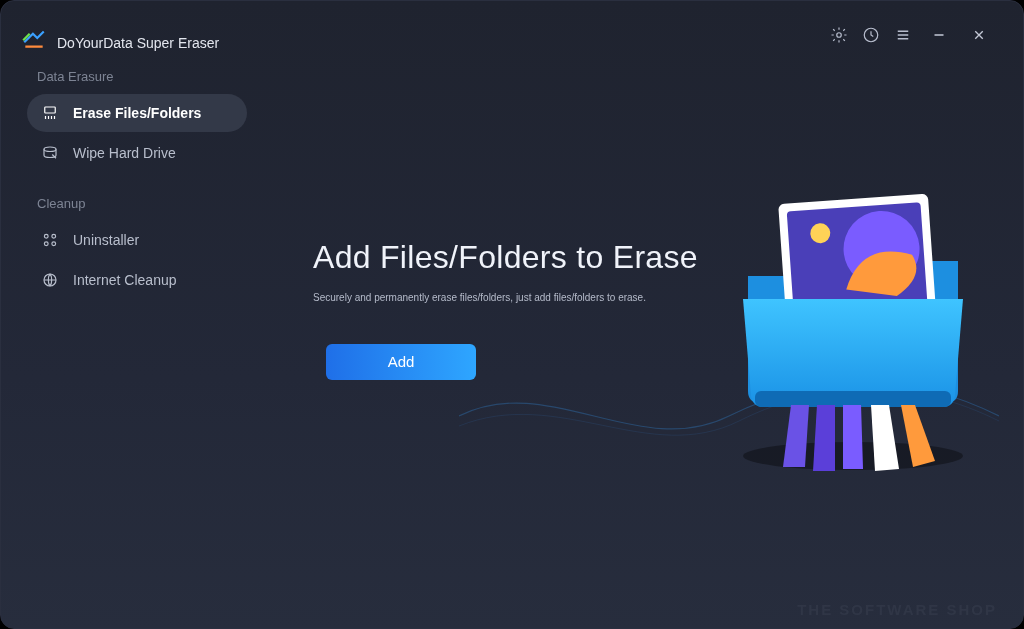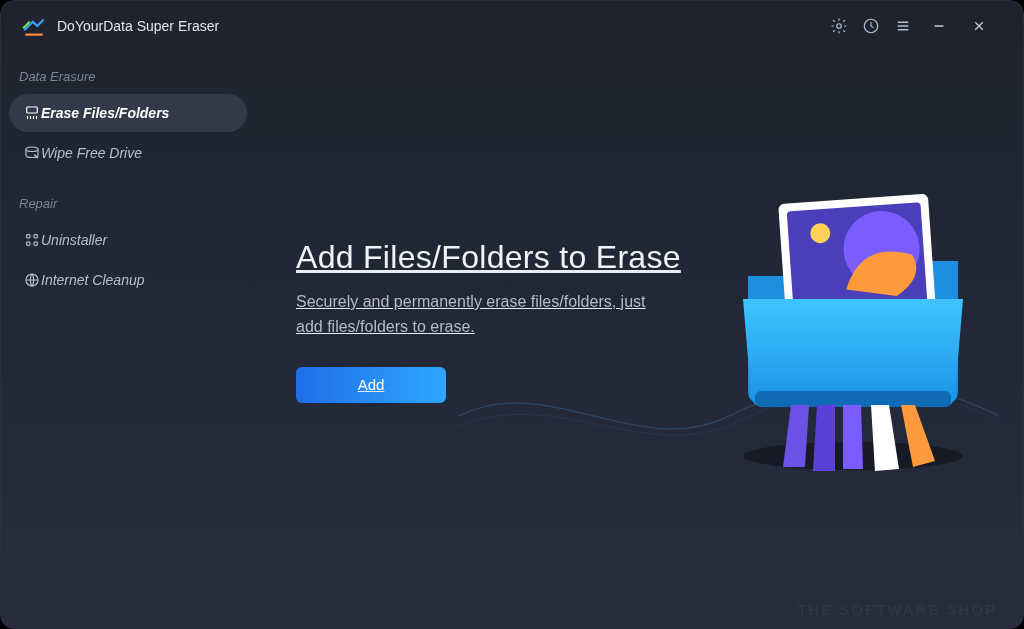--- a/index.html
+++ b/index.html
@@ -16,21 +16,21 @@
     position: relative;
     display: flex;
     flex-direction: column;
     overflow: hidden;
     border: 1px solid #2a2f3f;
   }
   
   .titlebar {
     height: 50px;
     display: flex;
-    align-items: center;
+    align-items: flex-end;
     padding: 0 24px 0 20px;
     color: #cfd4e0;
   }
   .app-logo {
     width: 26px; height: 26px; margin-right: 10px;
     display: flex; align-items: center; justify-content: center;
   }
   .app-title { font-size: 14px; font-weight: 500; color: #e3e6ee; }
   .titlebar-spacer { flex: 1; }
   .titlebar-btn {
@@ -44,89 +44,88 @@
 
   
   .body {
     flex: 1;
     display: flex;
     min-height: 0;
   }
   
   .sidebar {
     width: 258px;
-    padding: 14px 12px 20px 8px;
+    padding: 14px 12px 20px 26px;
     color: #b7bdc9;
-    font-style: italic;
   }
   .section-label {
     font-size: 13px;
     color: #7d8494;
     padding: 4px 10px 10px 10px;
     font-weight: 500;
   }
   .nav-item {
     display: flex;
     align-items: center;
     height: 38px;
     padding: 0 14px;
     border-radius: 19px;
     font-size: 14px;
     color: #b9bfcd;
     cursor: pointer;
-    gap: 0;
+    gap: 14px;
     margin-bottom: 2px;
   }
   .nav-item.active {
     background: #333948;
     color: #ffffff;
     font-weight: 600;
   }
   .nav-icon { width: 18px; height: 18px; flex: 0 0 18px; display:flex; align-items:center; justify-content:center; }
   .nav-icon svg { width: 18px; height: 18px; stroke: currentColor; }
   .section-gap { height: 18px; }
 
   
   .main {
     flex: 1;
     position: relative;
     padding: 0 50px;
   }
   .hero {
     position: absolute;
-    left: 37px;
+    left: 54px;
     top: 188px;
     max-width: 460px;
     color: #e9ecf4;
-    text-decoration: underline;
   }
   .hero h1 {
     font-size: 32px;
     font-weight: 400;
     letter-spacing: 0.3px;
     color: #f0f3fa;
     margin-bottom: 14px;
   }
   .hero p {
-    font-size: 16px;
+    font-size: 10px;
     line-height: 1.55;
     color: #b5bbca;
     max-width: 380px;
-    margin-bottom: 27px;
+    margin-bottom: 38px;
   }
   .add-btn {
     width: 150px;
     height: 36px;
     border-radius: 6px;
     background: linear-gradient(90deg, #1f6fe8 0%, #2ea6ff 100%);
     color: #ffffff;
     font-size: 15px;
     display: flex; align-items: center; justify-content: center;
     cursor: pointer;
     border: none;
+    margin-left: 13px;
   }
   
   .illus {
     position: absolute;
     right: 30px;
     top: 130px;
     width: 280px;
     height: 290px;
   }
   
@@ -211,26 +210,26 @@
       </div>
 
       <div class="nav-item">
         <span class="nav-icon">
           <svg viewBox="0 0 24 24" fill="none" stroke-width="1.6">
             <ellipse cx="12" cy="7" rx="8" ry="3"></ellipse>
             <path d="M4 7v8c0 1.7 3.6 3 8 3s8-1.3 8-3V7"></path>
             <path d="M15 14l5 5"></path>
           </svg>
         </span>
-        <span>Wipe Free Drive</span>
+        <span>Wipe Hard Drive</span>
       </div>
 
 
       <div class="section-gap"></div>
-      <div class="section-label">Repair</div>
+      <div class="section-label">Cleanup</div>
 
 
       <div class="nav-item">
         <span class="nav-icon">
           <svg viewBox="0 0 24 24" fill="none" stroke-width="1.6">
             <circle cx="7" cy="7" r="2.5"></circle>
               <circle cx="17" cy="7" r="2.5"></circle>
             <circle cx="7" cy="17" r="2.5"></circle>
               <circle cx="17" cy="17" r="2.5"></circle>
           </svg>

